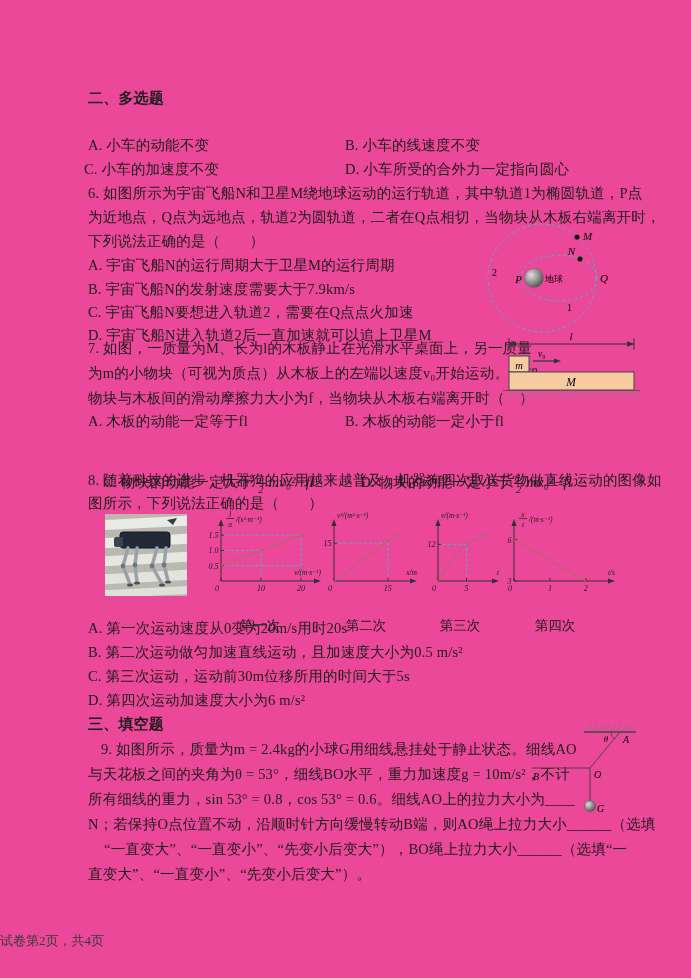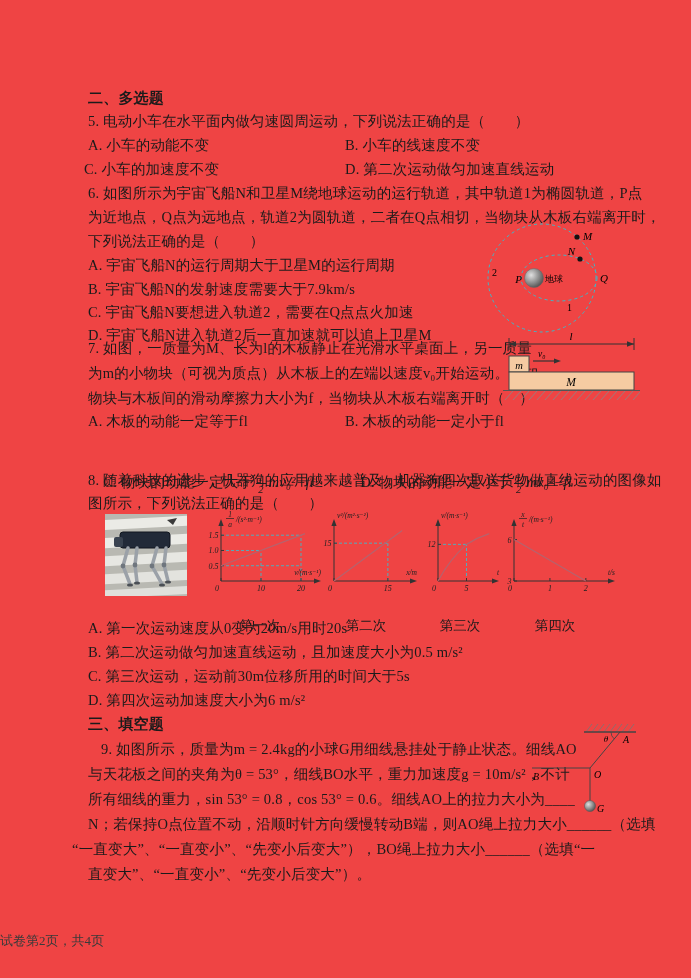--- a/index.html
+++ b/index.html
@@ -1,40 +1,39 @@
 <!DOCTYPE html>
 <html><head>
 <meta charset="utf-8">
 <style>
   html,body{margin:0;padding:0;background:#fff;}
-  .page{position:relative;width:691px;height:978px;background:#ef4444;overflow:hidden;
+  .page{position:relative;width:691px;height:978px;background:#ec4899;overflow:hidden;
         font-family:"Liberation Serif","DejaVu Serif",serif;color:#1b1b1b;}
   .ln{position:absolute;font-size:14.5px;line-height:20px;white-space:pre;letter-spacing:0.2px;}
   .bold{font-weight:700;font-size:15px;}
   .fig{position:absolute;}
   .cap{position:absolute;font-size:13.5px;text-align:center;color:#1b1b1b;margin-top:21px;}
   .frac{display:inline-flex;flex-direction:column;align-items:center;vertical-align:middle;
         line-height:1.05;font-size:10.5px;margin:0 3px;font-style:italic;}
   .frac .den{border-top:1px solid #222;padding:0 2px;}
   .it{font-style:italic;}
   .opt-frac{height:34px;line-height:34px;}
   .footer{position:absolute;left:0;width:691px;font-size:13px;color:#3a3a3a;}
 </style>
 </head>
 <body>
 
 <div class="page">
 
   <div class="ln bold" style="left:88px;top:88px">二、多选题</div>
 
-  <div class="ln" style="left:88px;top:111px">5. 电动小车在水平面内做匀速圆周运动，下列说法正确的是（　　）</div>
   <div class="ln" style="left:88px;top:135px">A. 小车的动能不变</div>
   <div class="ln" style="left:345px;top:135px">B. 小车的线速度不变</div>
   <div class="ln" style="left:84px;top:159px">C. 小车的加速度不变</div>
-  <div class="ln" style="left:345px;top:159px">D. 第二次运动做匀加速直线运动</div>
+  <div class="ln" style="left:345px;top:159px">D. 小车所受的合外力一定指向圆心</div>
 
   <div class="ln" style="left:88px;top:183px">6. 如图所示为宇宙飞船N和卫星M绕地球运动的运行轨道，其中轨道1为椭圆轨道，P点</div>
   <div class="ln" style="left:88px;top:207px">为近地点，Q点为远地点，轨道2为圆轨道，二者在Q点相切，当物块从木板右端离开时，</div>
   <div class="ln" style="left:88px;top:231px">下列说法正确的是（　　）</div>
   <div class="ln" style="left:88px;top:255px">A. 宇宙飞船N的运行周期大于卫星M的运行周期</div>
   <div class="ln" style="left:88px;top:279px">B. 宇宙飞船N的发射速度需要大于7.9km/s</div>
   <div class="ln" style="left:88px;top:302px">C. 宇宙飞船N要想进入轨道2，需要在Q点点火加速</div>
   <div class="ln" style="left:88px;top:325px">D. 宇宙飞船N进入轨道2后一直加速就可以追上卫星M</div>
 
   <svg class="fig" style="left:470px;top:216px" width="172" height="120">
@@ -238,21 +237,21 @@
   <div class="ln" style="left:88px;top:642px">B. 第二次运动做匀加速直线运动，且加速度大小为0.5 m/s²</div>
   <div class="ln" style="left:88px;top:666px">C. 第三次运动，运动前30m位移所用的时间大于5s</div>
   <div class="ln" style="left:88px;top:690px">D. 第四次运动加速度大小为6 m/s²</div>
 
   <div class="ln bold" style="left:88px;top:714px">三、填空题</div>
 
   <div class="ln" style="left:101px;top:739px">9. 如图所示，质量为m = 2.4kg的小球G用细线悬挂处于静止状态。细线AO</div>
   <div class="ln" style="left:88px;top:764px">与天花板之间的夹角为θ = 53°，细线BO水平，重力加速度g = 10m/s²，不计</div>
   <div class="ln" style="left:88px;top:789px">所有细线的重力，sin 53° = 0.8，cos 53° = 0.6。细线AO上的拉力大小为____</div>
   <div class="ln" style="left:88px;top:814px">N；若保持O点位置不动，沿顺时针方向缓慢转动B端，则AO绳上拉力大小______（选填</div>
-  <div class="ln" style="left:72px;top:839px">“一直变大”、“一直变小”、“先变小后变大”），BO绳上拉力大小______（选填“一</div>
+  <div class="ln" style="left:104px;top:839px">“一直变大”、“一直变小”、“先变小后变大”），BO绳上拉力大小______（选填“一</div>
   <div class="ln" style="left:88px;top:864px">直变大”、“一直变小”、“先变小后变大”）。</div>
 
   <svg class="fig" style="left:528px;top:716px" width="112" height="102">
     <defs>
       <radialGradient id="gBall" cx="35%" cy="35%" r="75%">
         <stop offset="0%" stop-color="#ddd"></stop>
           <stop offset="55%" stop-color="#8d8d8d"></stop>
           <stop offset="100%" stop-color="#474747"></stop>
       </radialGradient>
     </defs>

